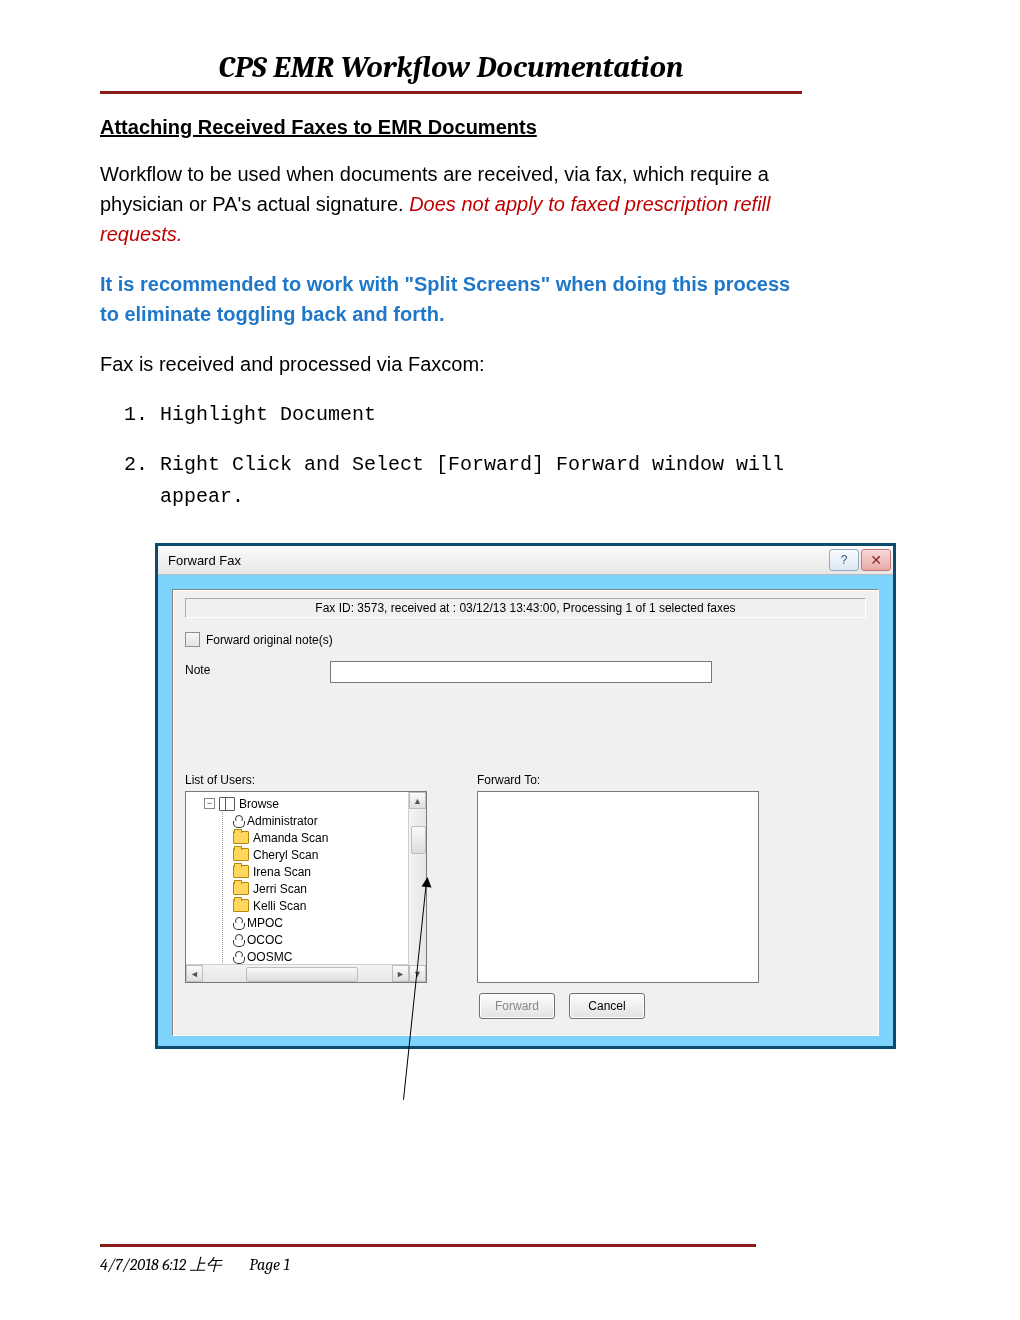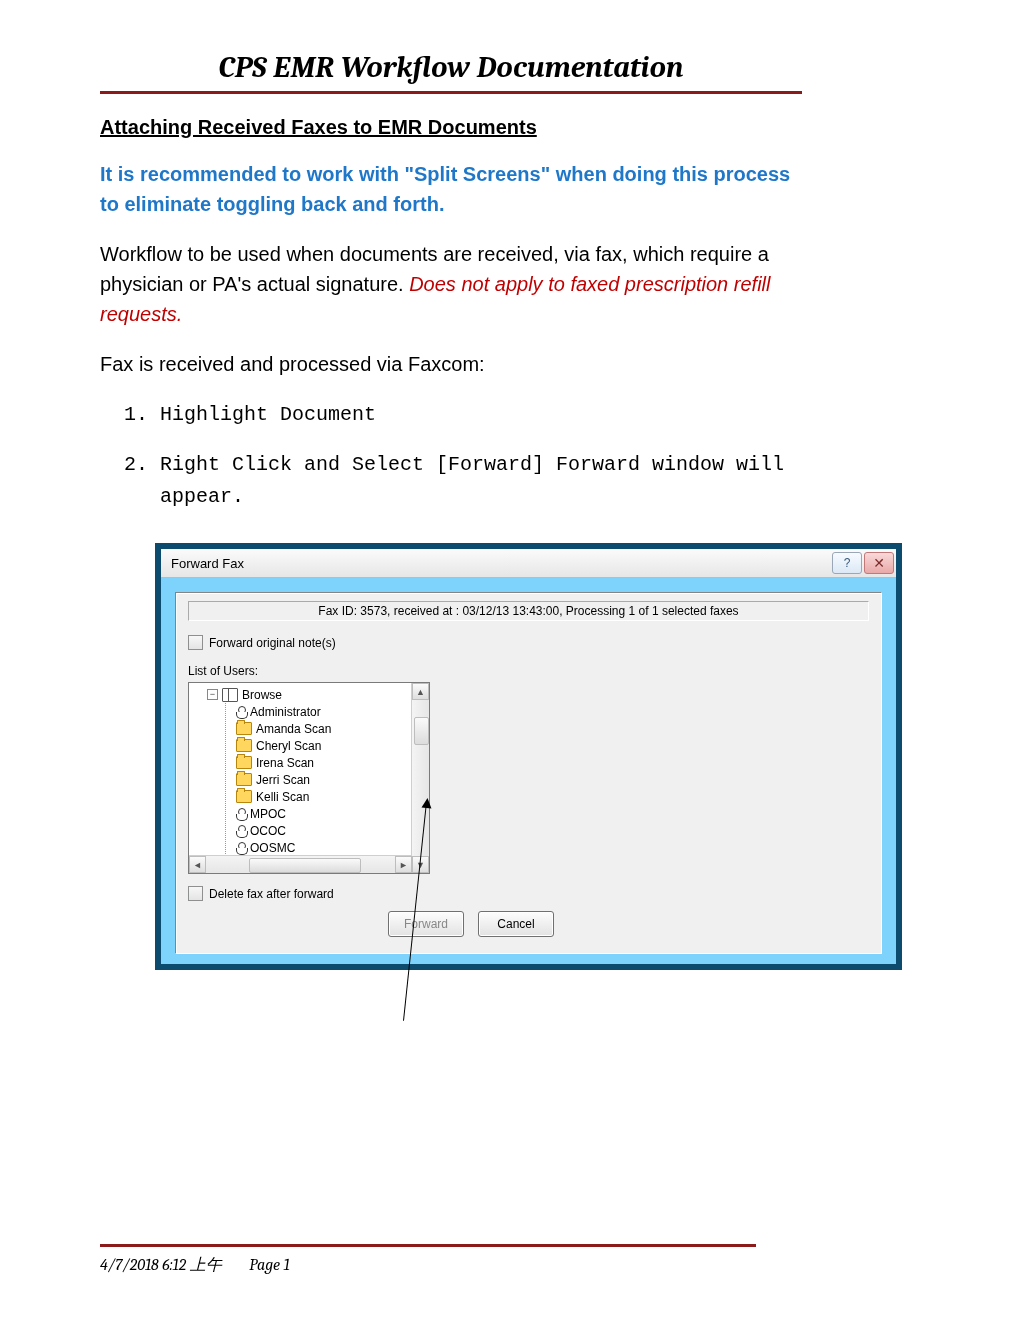--- a/index.html
+++ b/index.html
@@ -63,21 +63,21 @@
     padding-left: 60px;
   }
   ol.steps li {
     margin-bottom: 18px;
   }
 
   
   .dialog-wrap {
     margin-left: 55px;
     width: 735px;
-    border: 6px solid #0c4a6e;
+    border: 3px solid #0c4a6e;
     background: #ececec;
     box-shadow: 0 0 0 1px #fff inset;
     font-family: Tahoma, 'Segoe UI', sans-serif;
     font-size: 12px;
     color: #000;
     position: relative;
   }
   .titlebar {
     display: flex;
     align-items: center;
@@ -232,21 +232,21 @@
     color:#000;
     display:flex;align-items:center;justify-content:center;
     box-shadow: inset 0 0 0 1px #fff;
   }
   .win-btn.disabled { color:#888; }
   .bottom-row {
     margin-top: 12px;
     display:flex; align-items:center; gap:6px;
   }
   .action-row {
-    display:flex; gap:14px; justify-content:flex-start; margin:10px 0 4px 200px; width:260px;
+    display:flex; gap:14px; justify-content:flex-end; margin:10px 0 4px 200px; width:260px;
   }
   .pointer-line {
     position: relative;
     height: 60px;
   }
   .pointer-line .line {
     position:absolute;
     left: 326px;
     top: -168px;
     width: 1px;
@@ -282,26 +282,26 @@
 </head>
 <body>
 
 <div class="page">
 
   <h1 class="doc-title">CPS EMR Workflow Documentation</h1>
   <hr class="top-rule">
 
   <p class="section-heading">Attaching Received Faxes to EMR Documents</p>
 
-  <p class="body-text blue-bold">It is recommended to work with "Split Screens" when doing this process to eliminate toggling back and forth.</p>
-
   <p class="body-text">
     <span>Workflow to be used when documents are received, via fax, which require a physician or PA's actual signature. </span>
     <span class="red-italic">Does not apply to faxed prescription refill requests.</span>
   </p>
+
+  <p class="body-text blue-bold">It is recommended to work with "Split Screens" when doing this process to eliminate toggling back and forth.</p>
 
   <p class="body-text">Fax is received and processed via Faxcom:</p>
 
   <ol class="steps">
     <li>Highlight Document</li>
     <li>Right Click and Select [Forward] Forward window will appear.</li>
   </ol>
 
   <div class="dialog-wrap">
     <div class="titlebar">
@@ -315,20 +315,24 @@
     <div class="dialog-body">
       <div class="inset-panel">
 
         <div class="fax-id-row">Fax ID: 3573, received at : 03/12/13 13:43:00, Processing  1 of 1 selected faxes</div>
 
         <div class="checkbox-row">
           <span class="win-checkbox"></span>
           <span>Forward original note(s)</span>
         </div>
 
+        <div class="note-row">
+          <label>Note</label>
+          <div class="note-input"></div>
+        </div>
 
         <div class="lists-row">
           <div class="list-col-left">
             <span class="list-label">List of Users:</span>
             <div class="treeview">
               <div class="tree-inner">
                 <div class="tree-row" style="padding-left:12px;">
                   <span class="expander">−</span>
                   <span class="ico book"></span>
                   <span>Browse</span>
@@ -379,26 +383,26 @@
               </div>
               <div class="tree-scrollbar-h">
                 <div class="sb-btn-h left">◄</div>
                 <div class="sb-thumb-h"></div>
                 <div class="sb-btn-h right">►</div>
               </div>
             </div>
           </div>
 
 
+          <div class="list-col-right">
+            <span class="list-label">Forward To:</span>
+            <div class="listbox"></div>
+          </div>
         </div>
 
-        <div class="bottom-row">
-          <span class="win-checkbox"></span>
-          <span>Delete fax after forward</span>
-        </div>
 
         <div class="action-row">
           <div class="win-btn disabled">Forward</div>
           <div class="win-btn">Cancel</div>
         </div>
 
       </div>
     </div>
   </div>
 

